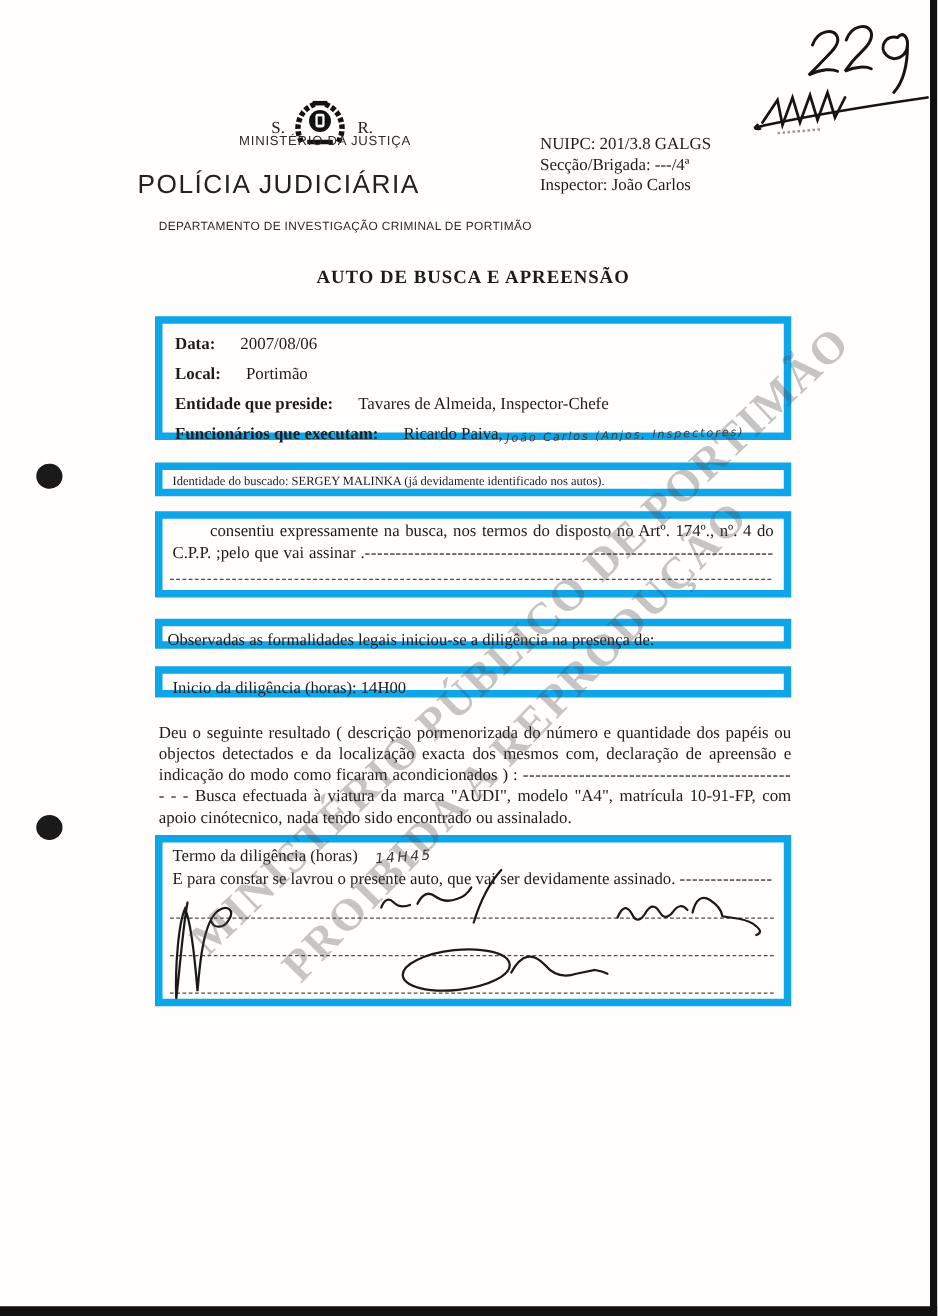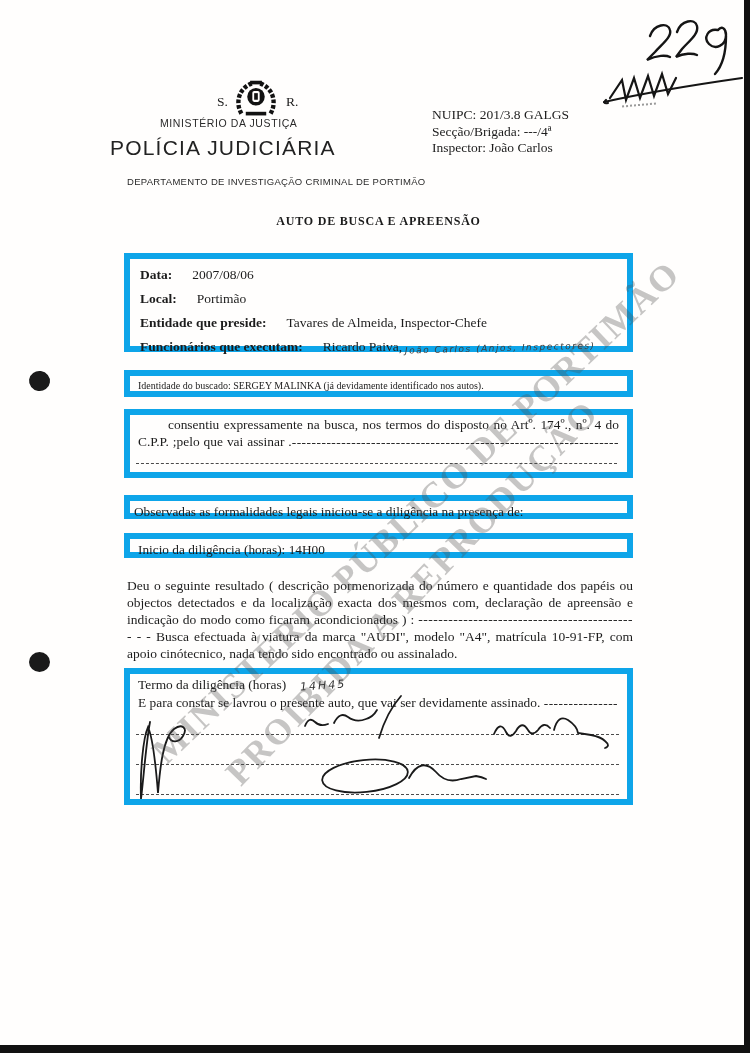--- a/index.html
+++ b/index.html
@@ -13,33 +13,33 @@
   .scan-edge-bottom { position:absolute; bottom:0; left:0; width:100%; height:8px; background:#111; }
   .punch-hole { position:absolute; width:21px; height:20px; border-radius:50%; background:#1a1a1a; }
   .punch-top    { left:29px; top:371px; transform:rotate(8deg); }
   .punch-bottom { left:29px; top:652px; }
 
   
   .initial { position:absolute; font-size:13.5px; color:#222; }
   .s-init { left:217px; top:94px; }
   .r-init { left:286px; top:94px; }
   .emblem { position:absolute; left:234px; top:80px; width:44px; height:38px; }
-  .ministry { position:absolute; left:160px; top:117px; width:200px; 
+  .ministry { position:absolute; left:160px; top:107px; width:200px; text-align:center;
     font-family:"Liberation Sans", sans-serif; font-size:10.5px; letter-spacing:.6px; color:#2a2a2a; }
   .agency { position:absolute; left:110px; top:136px; width:300px; 
     font-family:"Liberation Sans", sans-serif; font-size:21px; letter-spacing:1.2px; color:#222; }
   .department { position:absolute; left:127px; top:176px;
     font-family:"Liberation Sans", sans-serif; font-size:9.5px; letter-spacing:.3px; color:#2a2a2a; white-space:nowrap; }
 
   .case-info { position:absolute; left:432px; top:107px; font-size:13.5px; line-height:16.5px; }
   .case-info b { font-weight:normal; }
   .ci-val-normal { font-weight:normal; }
 
   .doc-title { position:absolute; left:124px; top:214px; width:509px; text-align:center;
-    font-size:12px; font-weight:bold; letter-spacing:.8px; }
+    font-size:15px; font-weight:bold; letter-spacing:.8px; }
 
   
   .box { position:absolute; left:124px; width:509px; border:6px solid #0ea5e9; box-sizing:border-box; background:transparent; }
   .details-box { top:253px; height:99px; padding:7px 10px; }
   .drow { margin-bottom:6.5px; font-size:13.5px; line-height:17.5px; white-space:nowrap; }
   .dlabel { font-weight:bold; }
   .dvalue { margin-left:20px; }
   .handwritten { font-family:"DejaVu Sans", sans-serif; font-style:italic; font-size:9px;
     color:#3d3d3d; letter-spacing:1.5px; display:inline-block; transform:rotate(-1.5deg); margin-left:3px; }
 

